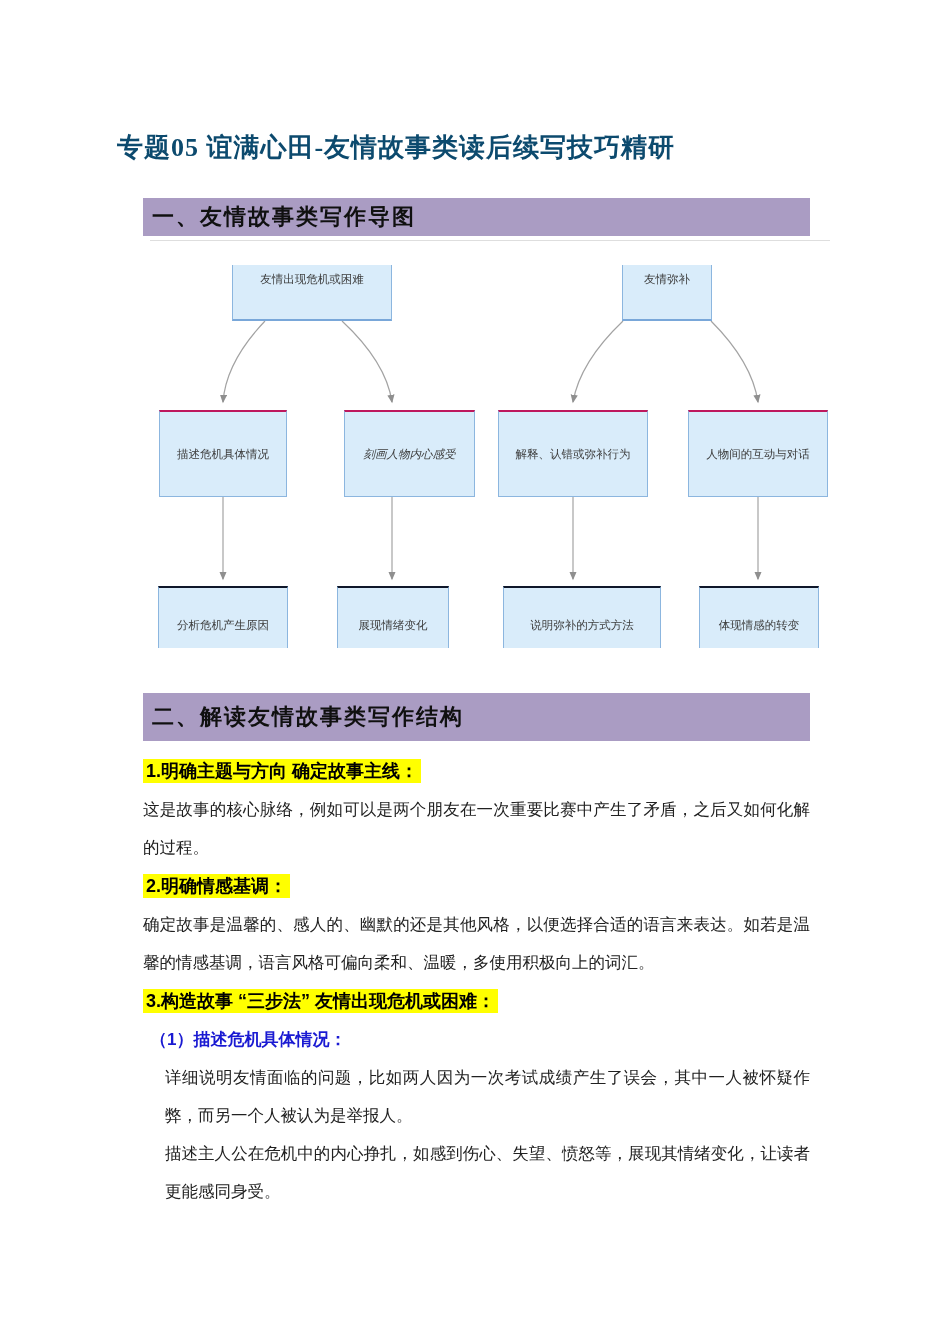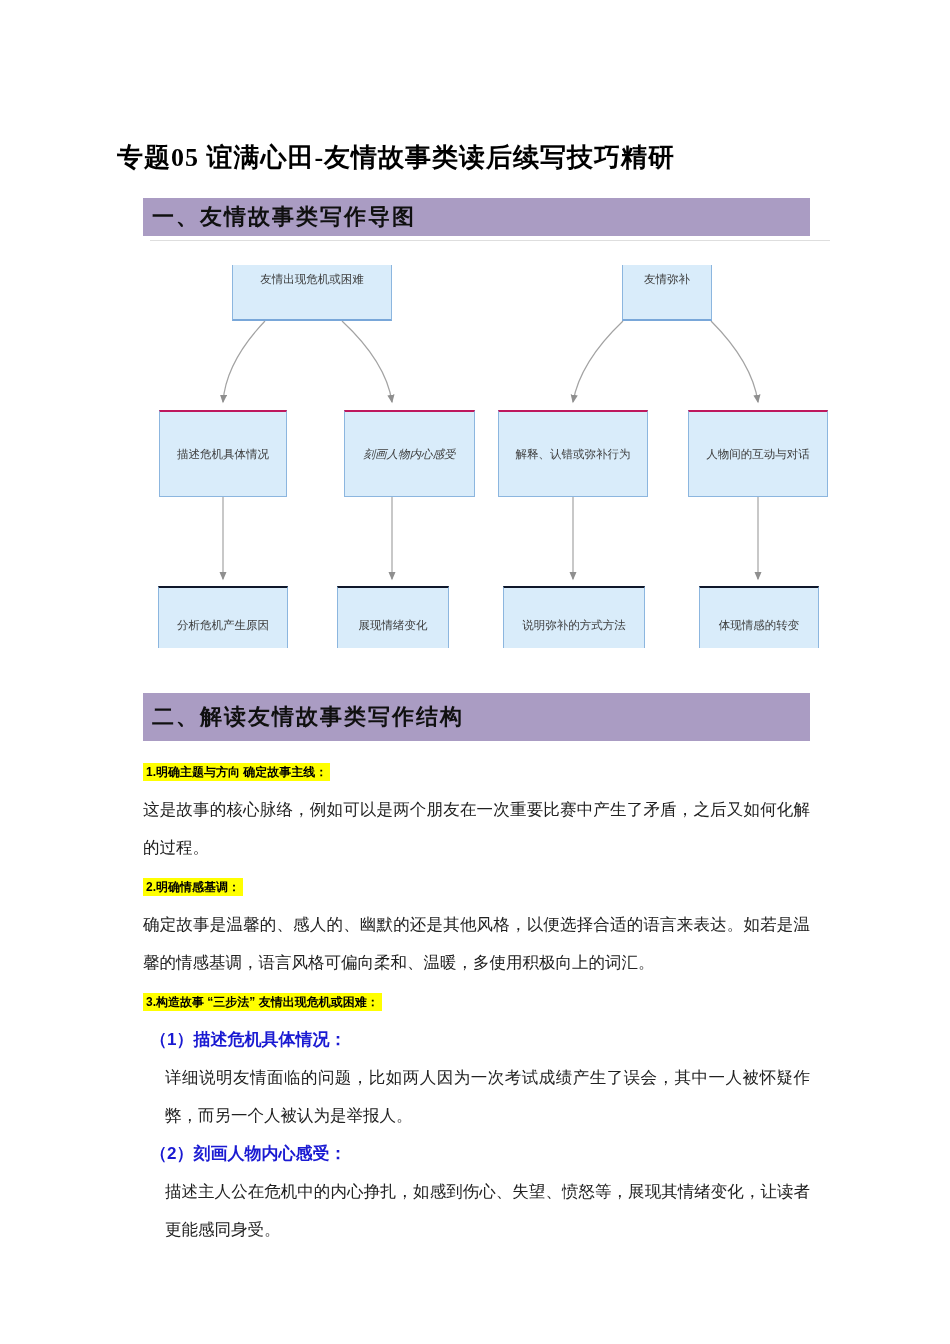--- a/index.html
+++ b/index.html
@@ -1,21 +1,21 @@
 <!DOCTYPE html>
 <html><head>
 <meta charset="utf-8">
 <style>
   html,body{margin:0;padding:0;background:#ffffff;}
   .page{position:relative;width:950px;height:1344px;background:#ffffff;overflow:hidden;
         font-family:"Liberation Serif","DejaVu Serif",serif;}
 
   
-  .doc-title{position:absolute;top:140px;left:0;width:792px;text-align:center;
-             font-size:26px;font-weight:bold;color:#000000;letter-spacing:1px;}
+  .doc-title{position:absolute;top:130px;left:0;width:792px;text-align:center;
+             font-size:26px;font-weight:bold;color:#0c4a6e;letter-spacing:1px;}
 
   
   .section-bar{position:absolute;left:143px;width:667px;background:#aa9cc3;
                display:flex;align-items:center;box-sizing:border-box;padding-left:9px;
                font-family:"Liberation Sans","DejaVu Sans",sans-serif;
                font-weight:bold;color:#101010;font-size:22px;letter-spacing:2px;}
   .bar-one{top:198px;height:38px;}
   .bar-two{top:693px;height:48px;}
 
   
@@ -30,28 +30,28 @@
                display:flex;align-items:center;justify-content:center;}
   .node.botrow{top:346px;height:80px;border-top:2px solid #0f172a;padding-top:30px;}
   .n-a{left:82px;width:160px;}
   .n-b{left:472px;width:90px;}
   .n-c{left:9px;width:128px;}
   .n-d{left:194px;width:131px;font-style:italic;}
   .n-e{left:348px;width:150px;}
   .n-f{left:538px;width:140px;text-align:right;}
   .n-g{left:8px;width:130px;border-bottom-left-radius:8px;}
   .n-h{left:187px;width:112px;}
-  .n-i{left:353px;width:142px;}
+  .n-i{left:353px;width:158px;}
   .n-j{left:549px;width:120px;border-bottom-left-radius:8px;}
 
   
   .content{position:absolute;top:752px;left:143px;width:667px;color:#212121;
            font-size:16.5px;line-height:38px;text-align:justify;}
   .hl{display:inline;background:#ffff00;font-weight:bold;color:#000;
-      font-family:"Liberation Sans","DejaVu Sans",sans-serif;font-size:12px;padding:2px 3px;}
+      font-family:"Liberation Sans","DejaVu Sans",sans-serif;font-size:18px;padding:2px 3px;}
   .blue-h{color:#1a1ad2;font-weight:bold;
           font-family:"Liberation Sans","DejaVu Sans",sans-serif;font-size:17px;
           padding-left:7px;}
   .sub-body{padding-left:22px;}
   p{margin:0;}
 </style>
 </head>
 <body>
 
 <div class="page">
@@ -105,17 +105,16 @@
     <p>这是故事的核心脉络，例如可以是两个朋友在一次重要比赛中产生了矛盾，之后又如何化解的过程。</p>
 
     <p><span class="hl">2.明确情感基调：</span></p>
     <p>确定故事是温馨的、感人的、幽默的还是其他风格，以便选择合适的语言来表达。如若是温馨的情感基调，语言风格可偏向柔和、温暖，多使用积极向上的词汇。</p>
 
     <p><span class="hl">3.构造故事 “三步法” 友情出现危机或困难：</span></p>
 
     <p class="blue-h">（1）描述危机具体情况：</p>
     <p class="sub-body">详细说明友情面临的问题，比如两人因为一次考试成绩产生了误会，其中一人被怀疑作弊，而另一个人被认为是举报人。</p>
 
-    <p class="blue-h">（2）刻画人物内心感受：</p>
     <p class="sub-body">描述主人公在危机中的内心挣扎，如感到伤心、失望、愤怒等，展现其情绪变化，让读者更能感同身受。</p>
   </div>
 
 </div>
 
 </body></html>

